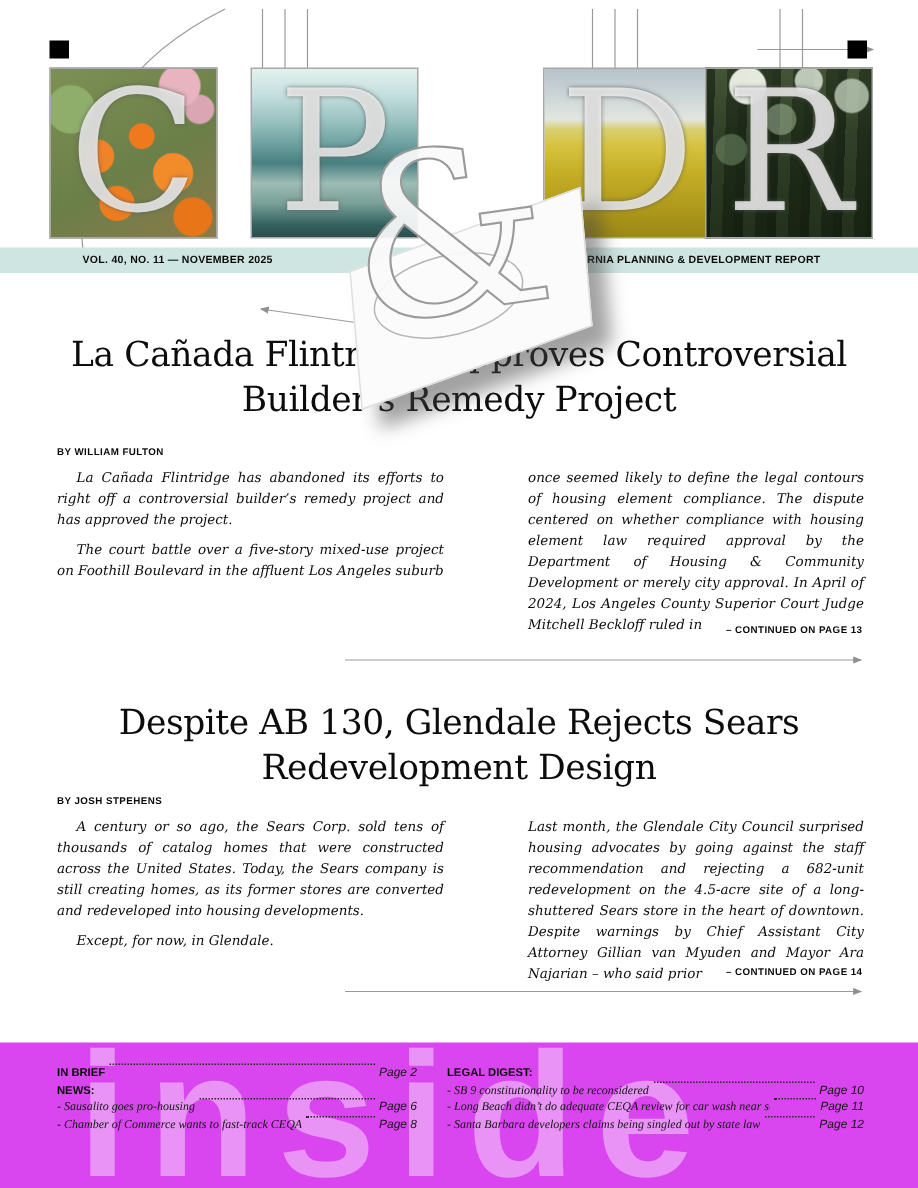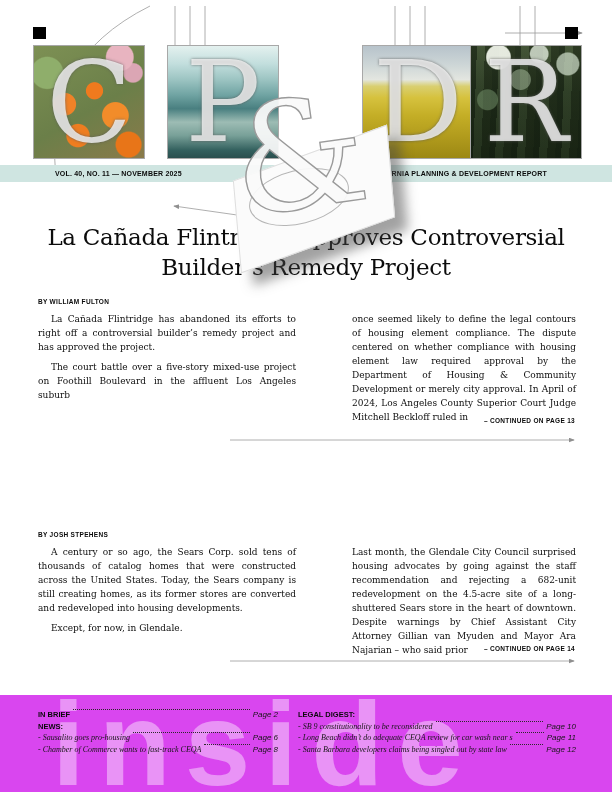--- a/index.html
+++ b/index.html
@@ -58,21 +58,21 @@
   .headline{position:absolute;left:0;width:612px;text-align:center;
     font-family:"DejaVu Serif",serif;font-size:23px;line-height:30px;color:#0c0c0c;letter-spacing:-0.3px;}
   .headline-1{top:222px;} .headline-2{top:467px;}
   .byline{position:absolute;left:38px;font-family:"Liberation Sans",sans-serif;font-weight:bold;
     font-size:6.5px;color:#0a0a0a;letter-spacing:0.3px;}
   .byline-1{top:298px;} .byline-2{top:531px;}
 
   .cols{position:absolute;left:38px;width:538px;display:flex;gap:22px;}
   .cols-1{top:312px;} .cols-2{top:545px;}
   .body-col{width:258px;font-size:9px;line-height:14px;text-align:justify;color:#0d0d0d;}
-  .body-col p{margin:0 0 6px 0;text-indent:13px;}
+  .body-col p{margin:0 0 6px 0;text-indent:13px;font-style:italic;}
   .body-col p.no-indent{text-indent:0;margin-left:34px;}
 
   .continued{position:absolute;right:37px;font-family:"Liberation Sans",sans-serif;font-weight:bold;
     font-size:6.5px;color:#0a0a0a;letter-spacing:0.3px;}
   .continued-1{top:417px;} .continued-2{top:645px;}
 
   .divider{position:absolute;left:230px;width:352px;height:10px;}
   .divider-1{top:435px;} .divider-2{top:656px;}
 
   
@@ -160,20 +160,24 @@
     <div class="body-col">
       <p class="no-indent">once seemed likely to define the legal contours of housing element compliance. The dispute centered on whether compliance with housing element law required approval by the Department of Housing &amp; Community Development or merely city approval. In April of 2024, Los Angeles County Superior Court Judge Mitchell Beckloff ruled in</p>
     </div>
   </div>
   <div class="continued continued-1">– CONTINUED ON PAGE 13</div>
 
   <svg class="divider divider-1">
     <line x1="0" y1="5" x2="344" y2="5" stroke="#9a9a9a" stroke-width="0.8" marker-end="url(#ah)"></line>
   </svg>
 
+  <div class="headline headline-2">
+    <div>Despite AB 130, Glendale Rejects Sears</div>
+    <div>Redevelopment Design</div>
+  </div>
   <div class="byline byline-2">BY JOSH STPEHENS</div>
   <div class="cols cols-2">
     <div class="body-col">
       <p>A century or so ago, the Sears Corp. sold tens of thousands of catalog homes that were constructed across the United States. Today, the Sears company is still creating homes, as its former stores are converted and redeveloped into housing developments.</p>
       <p>Except, for now, in Glendale.</p>
     </div>
     <div class="body-col">
       <p class="no-indent">Last month, the Glendale City Council surprised housing advocates by going against the staff recommendation and rejecting a 682-unit redevelopment on the 4.5-acre site of a long-shuttered Sears store in the heart of downtown. Despite warnings by Chief Assistant City Attorney Gillian van Myuden and Mayor Ara Najarian – who said prior</p>
     </div>
   </div>

